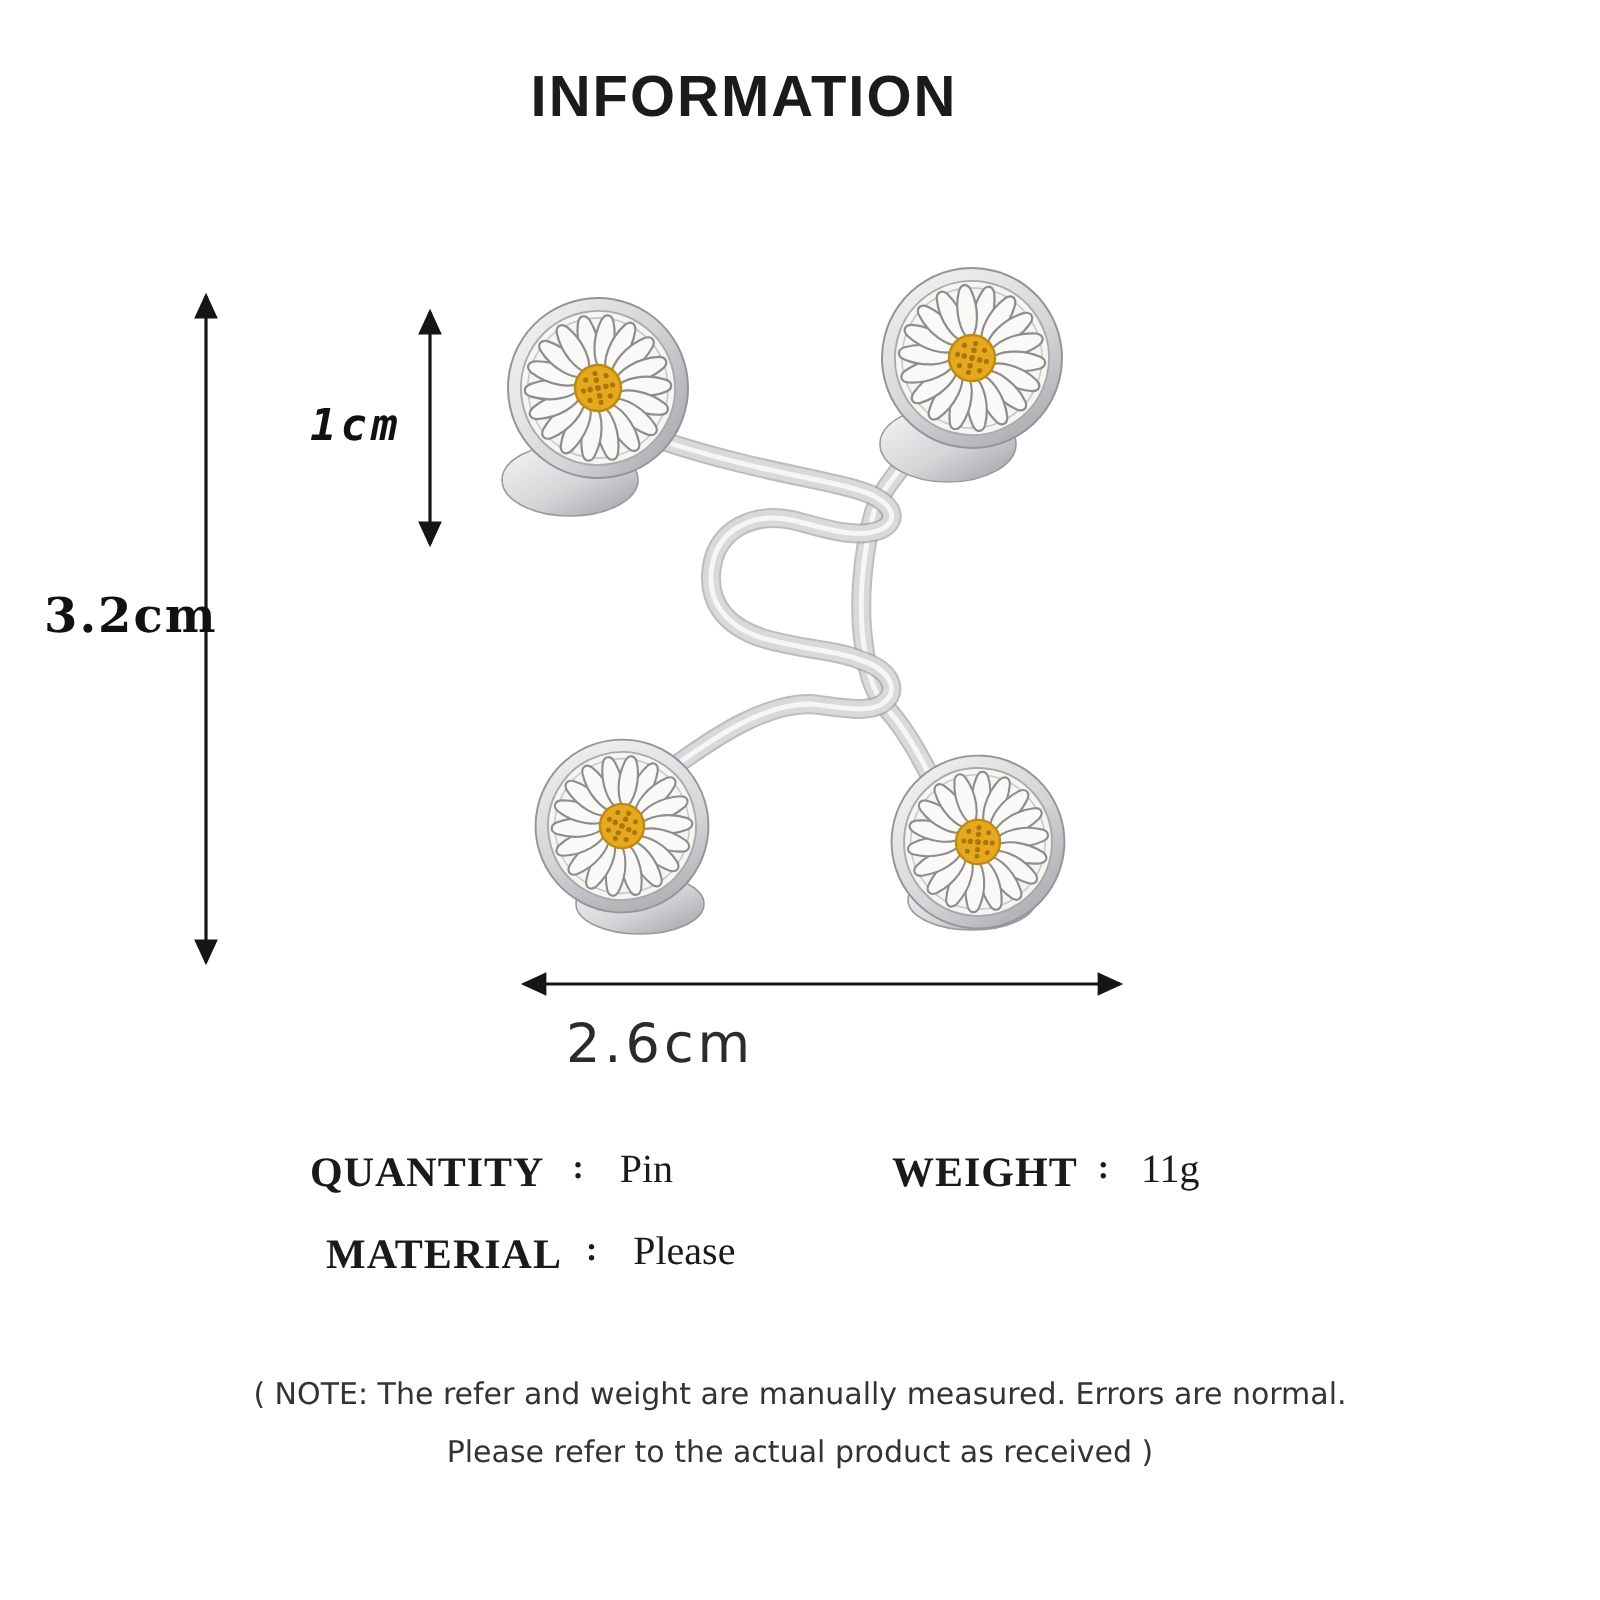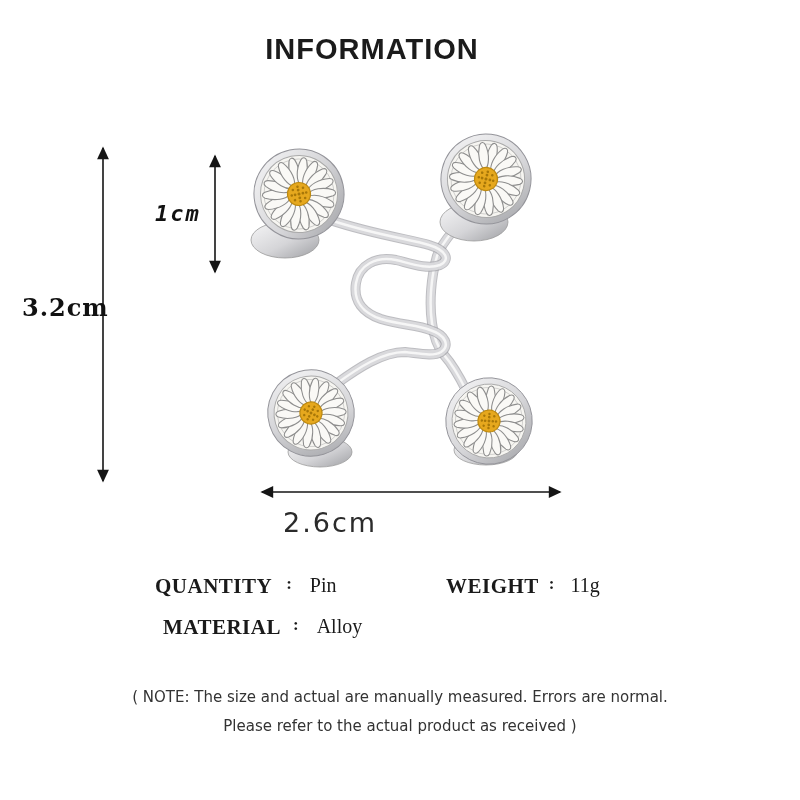--- a/index.html
+++ b/index.html
@@ -144,17 +144,17 @@
   <span class="value">Pin</span>
 </div>
 <div class="spec" id="spec-weight">
   <span class="label">WEIGHT</span>
   <span class="colon">:</span>
   <span class="value">11g</span>
 </div>
 <div class="spec" id="spec-material">
   <span class="label">MATERIAL</span>
   <span class="colon">:</span>
-  <span class="value">Alloy</span>
+  <span class="value">Please</span>
 </div>
 
-<div class="note-line note-1">( NOTE: The size and actual are manually measured. Errors are normal.</div>
+<div class="note-line note-1">( NOTE: The refer and weight are manually measured. Errors are normal.</div>
 <div class="note-line note-2">Please refer to the actual product as received )</div>
 
 </body></html>

